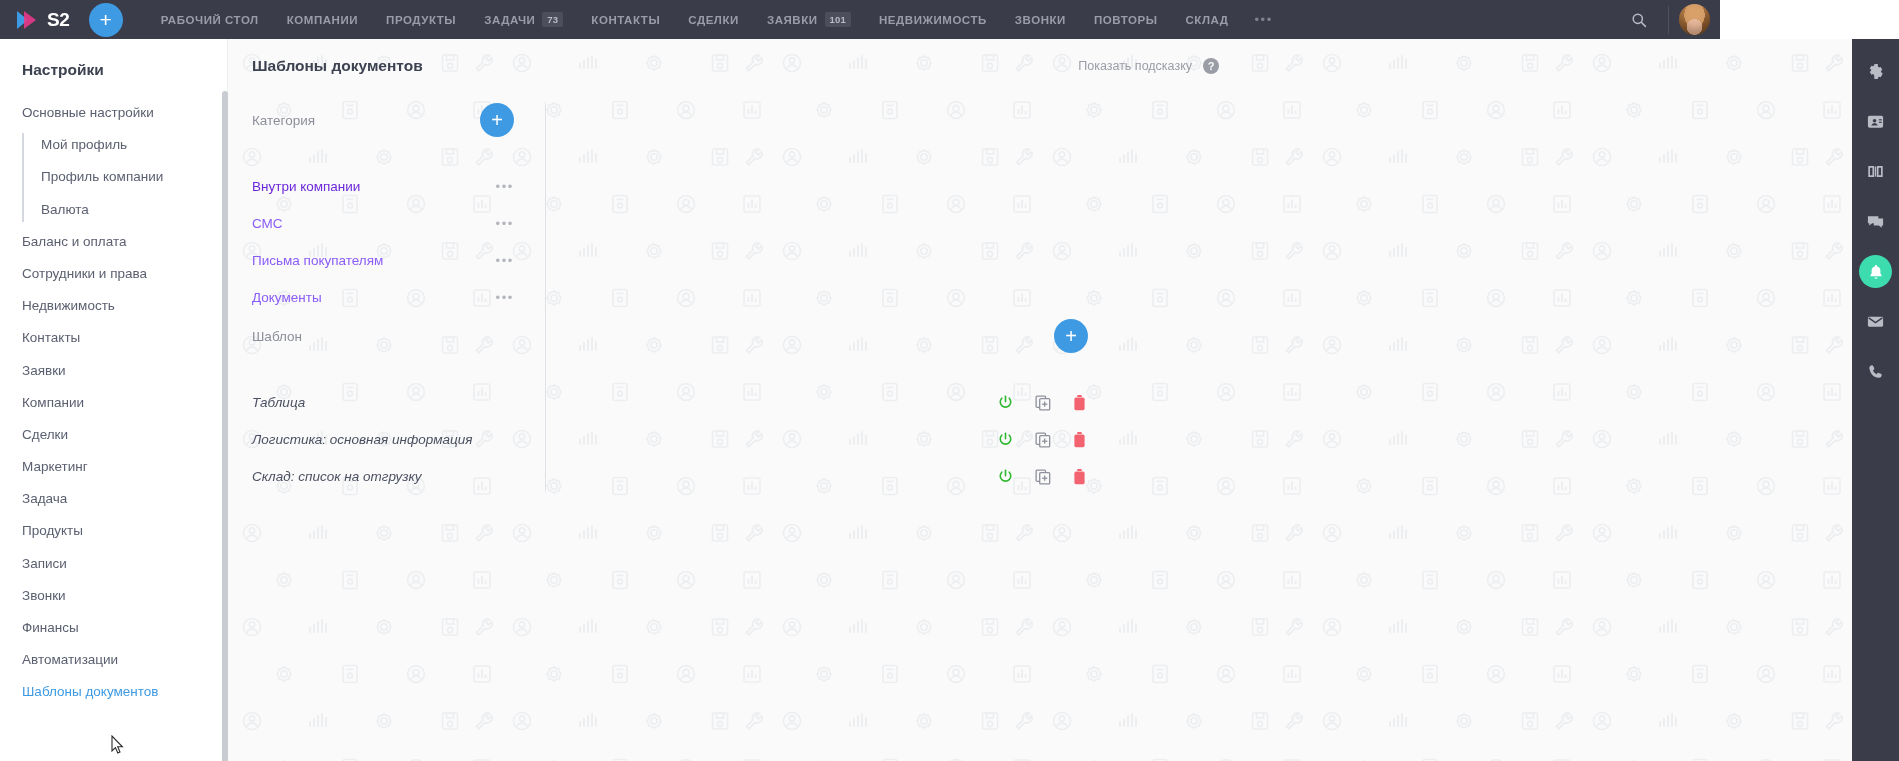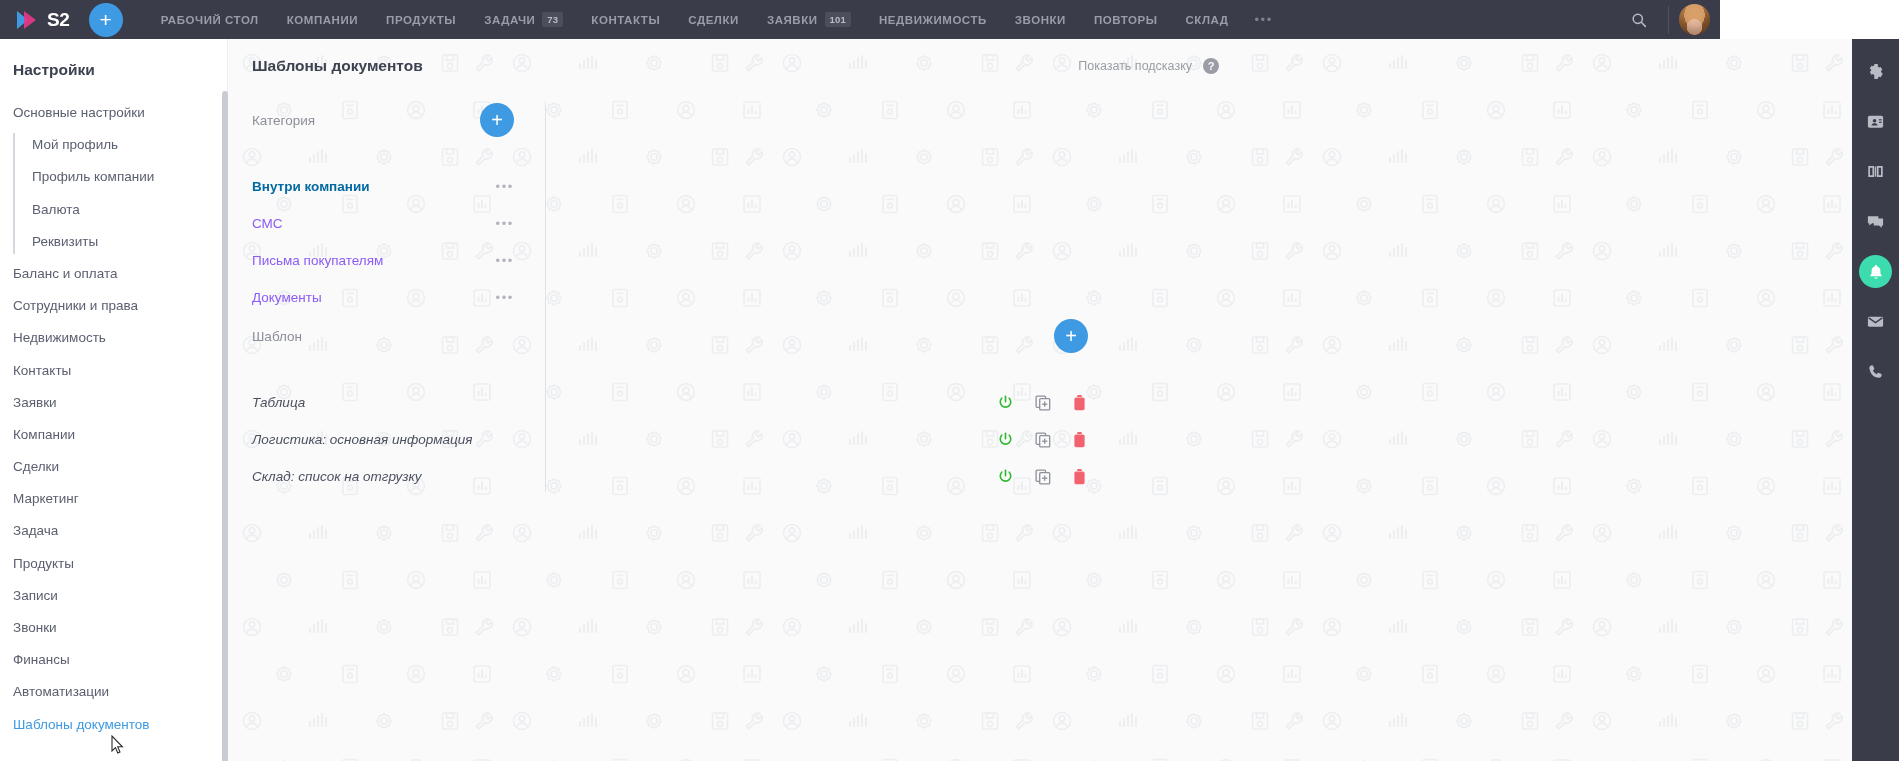--- a/index.html
+++ b/index.html
@@ -51,20 +51,21 @@
     overflow:hidden; cursor:pointer; flex:none;
     box-shadow: inset 0 -6px 8px rgba(60,35,15,.35);
   }
 
   
   .lsidebar {
     position:absolute; top:39px; left:0;
     width:228px; height:722px;
     background:#ffffff; z-index:30;
     border-right:1px solid #eceef1;
+    padding-left:9px;
   }
   .ls-title {
     font-size:15.5px; color:#3d4250; font-weight:bold;
     padding: 22px 0 0 13px;
   }
   .ls-list { margin-top: 18px; position:relative; }
   .ls-item {
     font-size:13.5px; color:#5b6070; padding: 8px 0 8px 13px;
     cursor:pointer; line-height:1.2; white-space:nowrap;
   }
@@ -126,21 +127,21 @@
   }
   .cat-add { margin-left:auto; margin-right:26px; }
   .tpl-add { margin-left:auto; margin-right:114px; }
 
   .cat-list { margin-top:28px; }
   .cat-row {
     display:flex; align-items:center; height:37px;
     padding-left:24px; padding-right:26px; cursor:pointer;
   }
   .cat-name { font-size:13.5px; color:#8b5cf6; }
-  .cat-row.active .cat-name { color:#0369a1;font-weight:bold; }
+  .cat-row.active .cat-name { color:#6d28d9; }
   .cat-dots { margin-left:auto; color:#b3b6bd; letter-spacing:1.6px; font-size:13px; cursor:pointer; }
 
   .tpl-list { margin-top:28px; }
   .tpl-row {
     display:flex; align-items:center; height:37px;
     padding-left:24px; padding-right:114px;
   }
   .tpl-name { font-size:13.5px; color:#4b5060; cursor:pointer;font-style:italic; }
   .tpl-actions { margin-left:auto; display:flex; align-items:center; gap:20px; }
   .act { cursor:pointer; display:flex; align-items:center; justify-content:center; width:17px; height:17px; }
@@ -226,21 +227,20 @@
 </div>
 
 <div class="lsidebar">
   <div class="ls-title">Настройки</div>
   <div class="ls-list">
     <div class="ls-item"><span>Основные настройки</span></div>
     <div class="ls-subgroup">
       <div class="ls-item ls-sub"><span>Мой профиль</span></div>
       <div class="ls-item ls-sub"><span>Профиль компании</span></div>
       <div class="ls-item ls-sub"><span>Валюта</span></div>
-      <div class="ls-item ls-sub"><span>Реквизиты</span></div>
     </div>
     <div class="ls-item"><span>Баланс и оплата</span></div>
     <div class="ls-item"><span>Сотрудники и права</span></div>
     <div class="ls-item"><span>Недвижимость</span></div>
     <div class="ls-item"><span>Контакты</span></div>
     <div class="ls-item"><span>Заявки</span></div>
     <div class="ls-item"><span>Компании</span></div>
     <div class="ls-item"><span>Сделки</span></div>
     <div class="ls-item"><span>Маркетинг</span></div>
     <div class="ls-item"><span>Задача</span></div>

